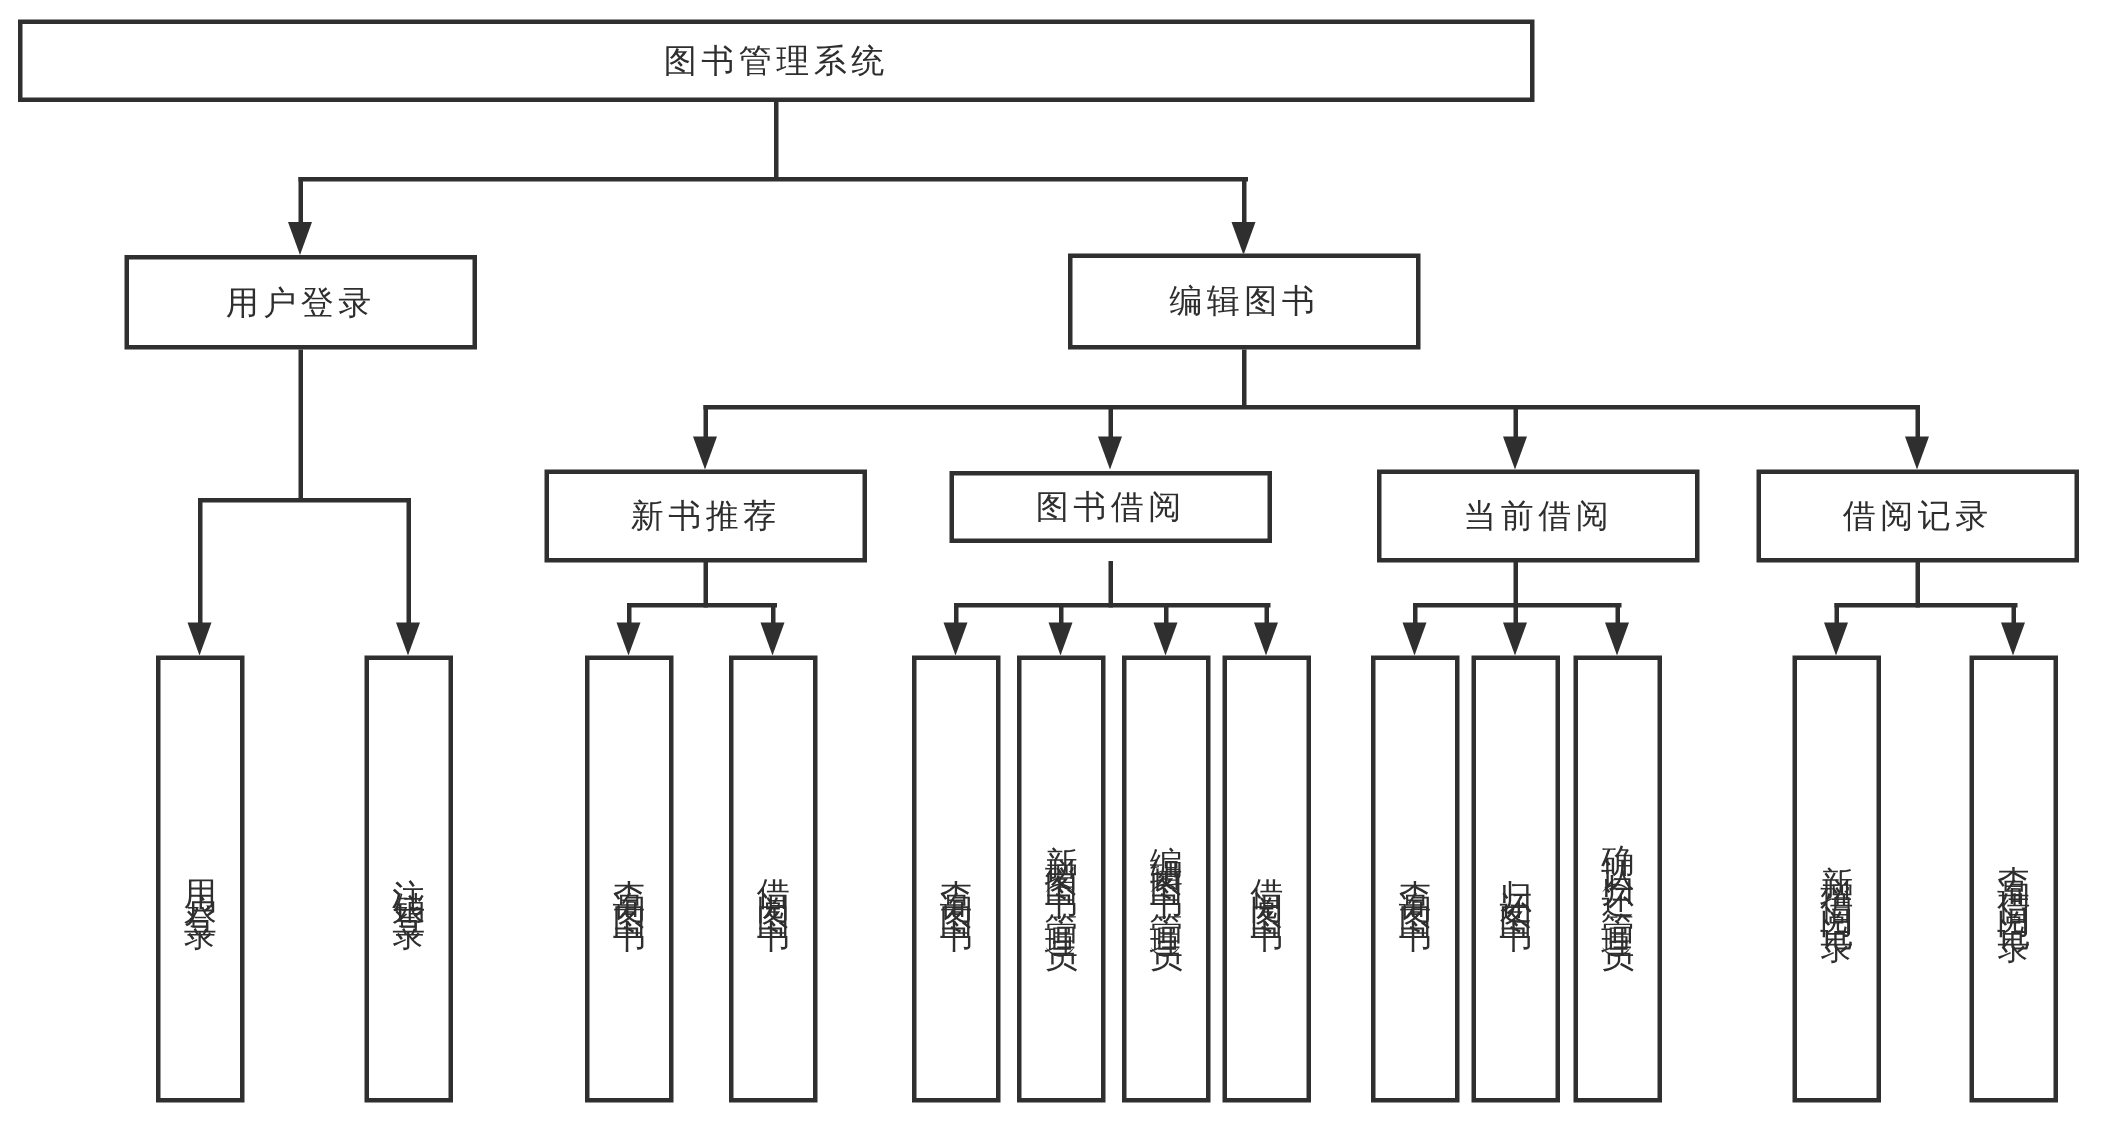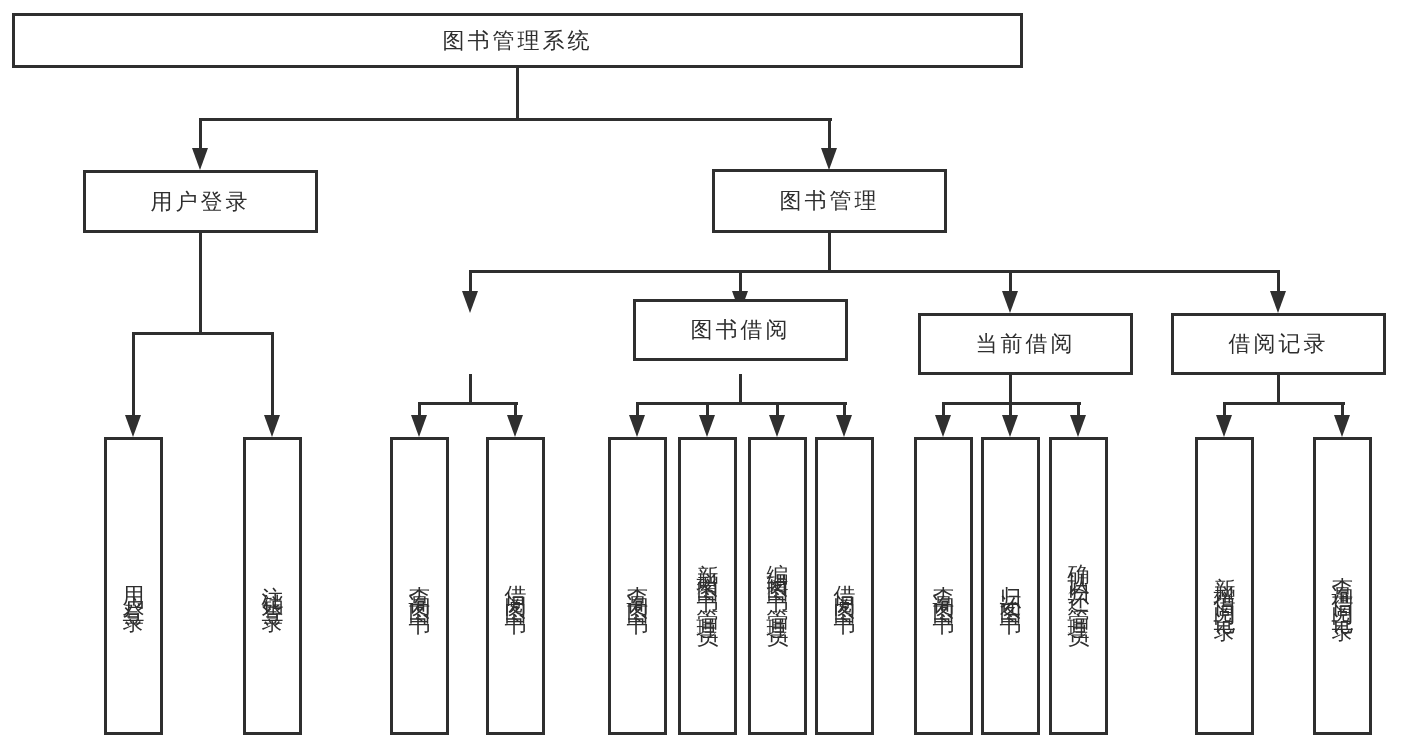--- a/index.html
+++ b/index.html
@@ -94,42 +94,45 @@
   <div class="hline" style="left:199px; top:118px; width:633px;"></div>
   <div class="vline" style="left:199px; top:118px; height:32px;"></div>
   <div class="arrow" style="left:192px; top:148px;"></div>
   <div class="vline" style="left:828px; top:118px; height:32px;"></div>
   <div class="arrow" style="left:821px; top:148px;"></div>
 
   <div class="hbox" style="left:83px; top:170px; width:235px; height:63px;">
     <span>用户登录</span>
   </div>
   <div class="hbox" style="left:712px; top:169px; width:235px; height:64px;">
-    <span>图书管理</span>
+    <span>编辑图书</span>
   </div>
 
   <div class="vline" style="left:199px; top:233px; height:101px;"></div>
   <div class="hline" style="left:132px; top:332px; width:142px;"></div>
   <div class="vline" style="left:132px; top:332px; height:85px;"></div>
   <div class="arrow" style="left:125px; top:415px;"></div>
   <div class="vline" style="left:271px; top:332px; height:85px;"></div>
   <div class="arrow" style="left:264px; top:415px;"></div>
 
   <div class="vline" style="left:828px; top:233px; height:39px;"></div>
   <div class="hline" style="left:469px; top:270px; width:811px;"></div>
   <div class="vline" style="left:469px; top:270px; height:23px;"></div>
   <div class="arrow" style="left:462px; top:291px;"></div>
   <div class="vline" style="left:739px; top:270px; height:23px;"></div>
   <div class="arrow" style="left:732px; top:291px;"></div>
   <div class="vline" style="left:1009px; top:270px; height:23px;"></div>
   <div class="arrow" style="left:1002px; top:291px;"></div>
   <div class="vline" style="left:1277px; top:270px; height:23px;"></div>
   <div class="arrow" style="left:1270px; top:291px;"></div>
 
-  <div class="hbox" style="left:633px; top:299px; width:215px; height:62px;">
+  <div class="hbox" style="left:363px; top:313px; width:215px; height:62px;">
+    <span>新书推荐</span>
+  </div>
+  <div class="hbox" style="left:633px; top:314px; width:215px; height:48px;">
     <span>图书借阅</span>
   </div>
   <div class="hbox" style="left:903px; top:313px; width:215px; height:62px;margin-left:15px;">
     <span>当前借阅</span>
   </div>
   <div class="hbox" style="left:1171px; top:313px; width:215px; height:62px;">
     <span>借阅记录</span>
   </div>
 
   <div class="vline" style="left:469px; top:374px; height:31px;"></div>

